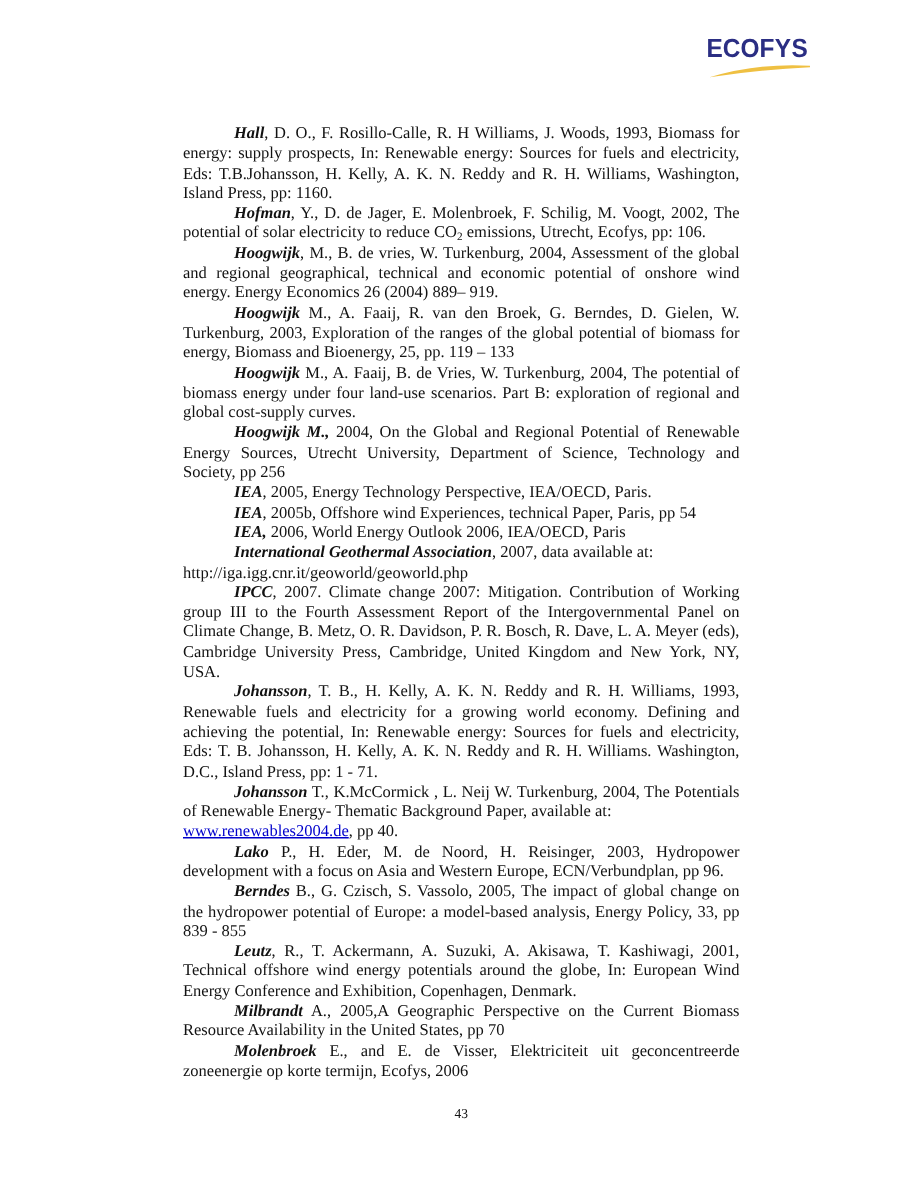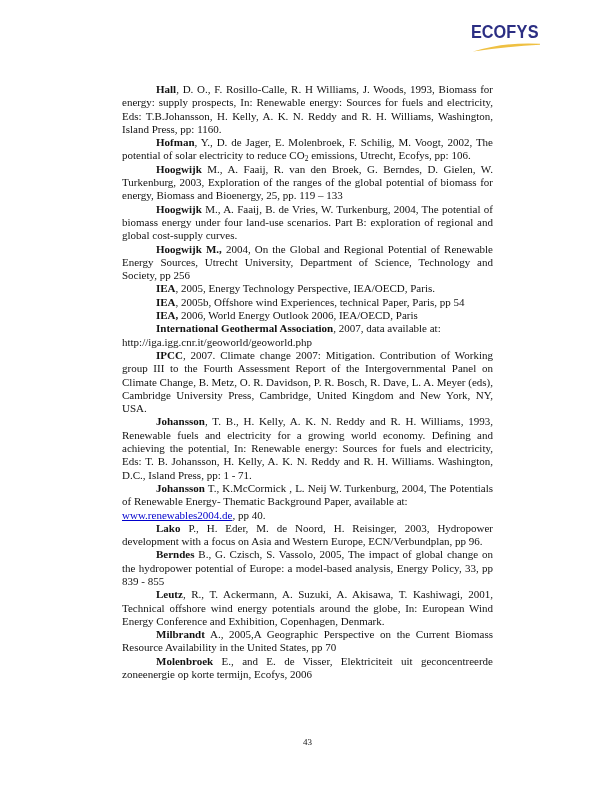--- a/index.html
+++ b/index.html
@@ -40,21 +40,21 @@
   .refs {
     position: absolute;
     left: 122px;
     top: 83px;
     width: 371px;
     font-size: 11px;
     line-height: 13.3px;
     text-align: justify;
   }
   .ref { margin: 0; text-indent: 34px; }
-  .ref .b { font-weight: bold; }
+  .ref .b { font-weight: bold; font-style: italic; }
   .ref a {
     color: var(--link);
     text-decoration: underline;
     margin-top: 40px;
   }
   .ref sub {
     font-size: 7.5px;
     line-height: 0;
     vertical-align: -2px;
   }
@@ -78,20 +78,21 @@
       <span class="logo-eco">ECO</span><span class="logo-fys">FYS</span>
     </div>
     <svg class="logo-swoosh" width="78" height="11" viewBox="0 0 78 11">
       <path d="M 1 9.5 Q 38 -1.5 77 2.5 Q 39 3.8 1 9.5 Z" fill="#EFC042"></path>
     </svg>
   </div>
 
   <div class="refs">
       <p class="ref"><span class="b">Hall</span><span>, D. O., F. Rosillo-Calle, R. H Williams, J. Woods, 1993, Biomass for energy: supply prospects, In: Renewable energy: Sources for fuels and electricity, Eds: T.B.Johansson, H. Kelly, A. K. N. Reddy and R. H. Williams, Washington, Island Press, pp: 1160.</span></p>
       <p class="ref"><span class="b">Hofman</span><span>, Y., D. de Jager, E. Molenbroek, F. Schilig, M. Voogt, 2002, The potential of solar electricity to reduce CO</span><sub>2</sub><span> emissions, Utrecht, Ecofys, pp: 106.</span></p>
+      <p class="ref"><span class="b">Hoogwijk</span><span>, M., B. de vries, W. Turkenburg, 2004, Assessment of the global and regional geographical, technical and economic potential of onshore wind energy. Energy Economics 26 (2004) 889– 919.</span></p>
       <p class="ref"><span class="b">Hoogwijk</span><span> M., A. Faaij, R. van den Broek, G. Berndes, D. Gielen, W. Turkenburg, 2003, Exploration of the ranges of the global potential of biomass for energy, Biomass and Bioenergy, 25, pp. 119 – 133</span></p>
       <p class="ref"><span class="b">Hoogwijk</span><span> M., A. Faaij, B. de Vries, W. Turkenburg, 2004, The potential of biomass energy under four land-use scenarios. Part B: exploration of regional and global cost-supply curves.</span></p>
       <p class="ref"><span class="b">Hoogwijk M.,</span><span> 2004, On the Global and Regional Potential of Renewable Energy Sources, Utrecht University, Department of Science, Technology and Society, pp 256</span></p>
       <p class="ref"><span class="b">IEA</span><span>, 2005, Energy Technology Perspective, IEA/OECD, Paris.</span></p>
       <p class="ref"><span class="b">IEA</span><span>, 2005b, Offshore wind Experiences, technical Paper, Paris, pp 54</span></p>
       <p class="ref"><span class="b">IEA,</span><span> 2006, World Energy Outlook 2006, IEA/OECD, Paris</span></p>
       <p class="ref"><span class="b">International Geothermal Association</span><span>, 2007, data available at:</span><br><span>http://iga.igg.cnr.it/geoworld/geoworld.php</span></p>
       <p class="ref"><span class="b">IPCC</span><span>, 2007. Climate change 2007: Mitigation. Contribution of Working group III to the Fourth Assessment Report of the Intergovernmental Panel on Climate Change, B. Metz, O. R. Davidson, P. R. Bosch, R. Dave, L. A. Meyer (eds), Cambridge University Press, Cambridge, United Kingdom and New York, NY, USA.</span></p>
       <p class="ref"><span class="b">Johansson</span><span>, T. B., H. Kelly, A. K. N. Reddy and R. H. Williams, 1993, Renewable fuels and electricity for a growing world economy. Defining and achieving the potential, In: Renewable energy: Sources for fuels and electricity, Eds: T. B. Johansson, H. Kelly, A. K. N. Reddy and R. H. Williams. Washington, D.C., Island Press, pp: 1 - 71.</span></p>
       <p class="ref"><span class="b">Johansson</span><span> T., K.McCormick , L. Neij W. Turkenburg, 2004, The Potentials of Renewable Energy- Thematic Background Paper, available at:</span><br><a href="#">www.renewables2004.de</a><span>, pp 40.</span></p>

